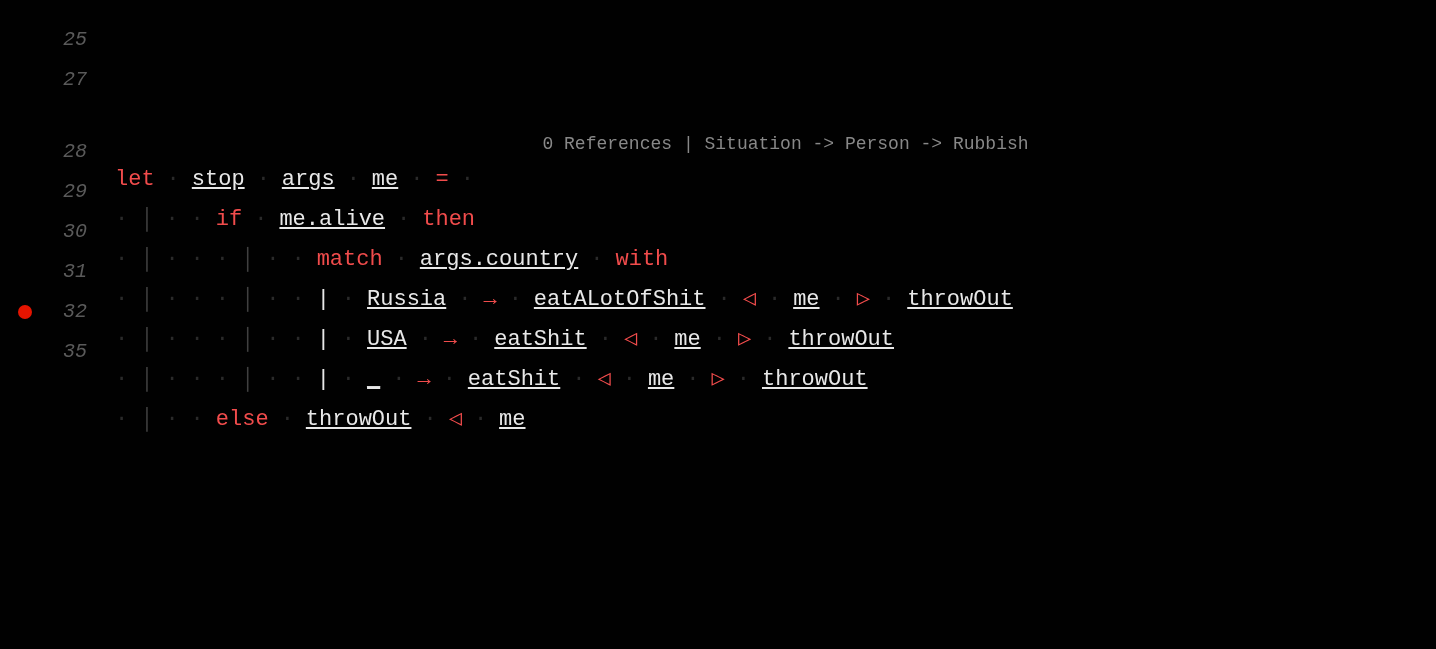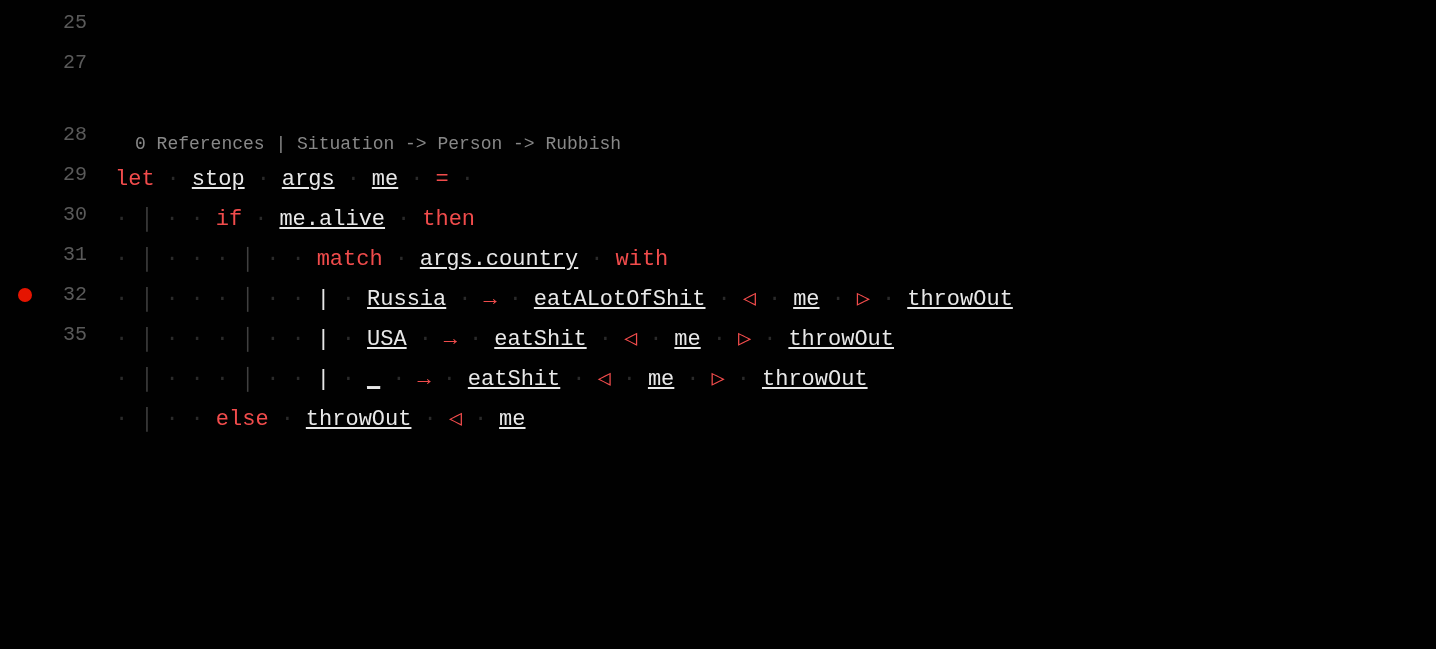--- a/index.html
+++ b/index.html
@@ -13,21 +13,22 @@
   width: 1436px;
   height: 649px;
 }
 .editor {
   display: flex;
   height: 100%;
 }
 .gutter {
   width: 115px;
   flex-shrink: 0;
-  padding-top: 3px;
+  padding-top: 20px;
+  font-style: italic;
 }
 .gutter-row {
   display: flex;
   align-items: center;
   justify-content: flex-end;
   height: 40px;
   padding-right: 28px;
   position: relative;
 }
 .line-number {
@@ -54,20 +55,21 @@
   white-space: pre;
   gap: 12px;
 }
 .codelens {
   color: #888888;
   font-size: 18px;
   height: 32px;
   display: flex;
   align-items: center;
   padding-left: 20px;
+  justify-content: center;
 }
 .kw { color: #f14c4c; }
 .id { color: #e8e8e8; text-decoration: underline; }
 .op { color: #f14c4c; }
 .punct { color: #e8e8e8; }
 .ws-dot { color: #2a2a2a; }
 .indent-guide { color: #404040; }
 .tri { color: #f14c4c; }
 </style>
 </head>

